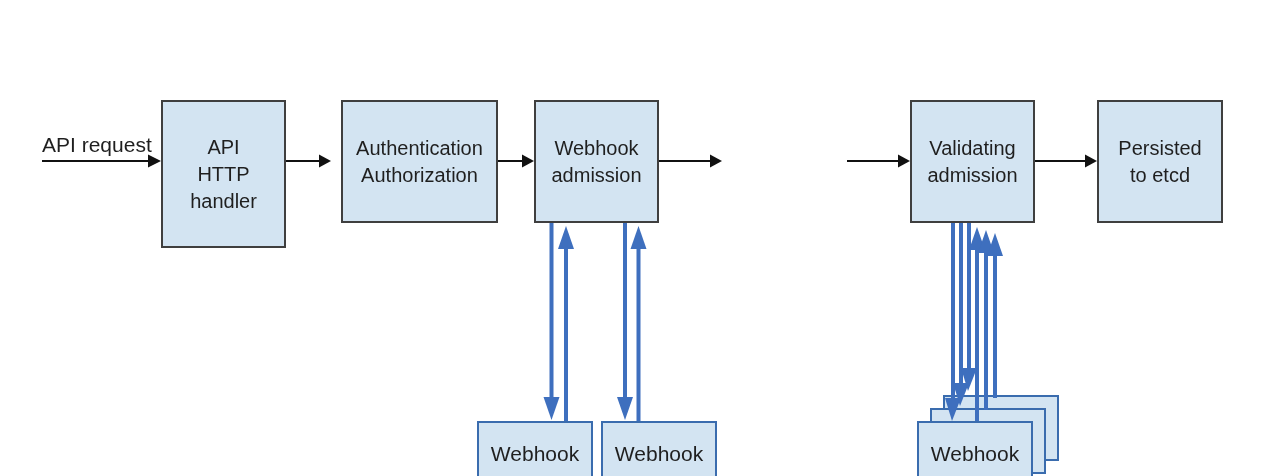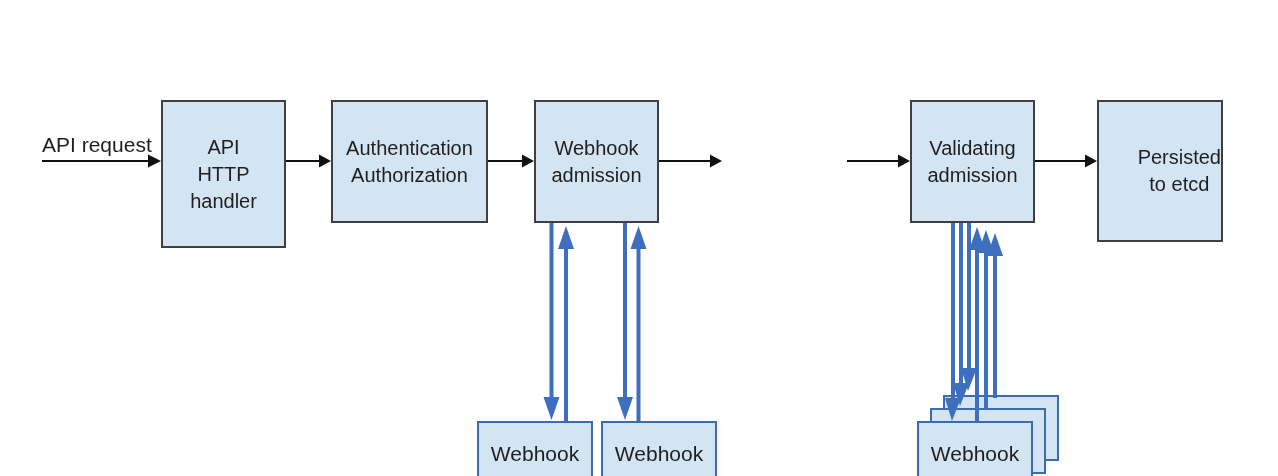--- a/index.html
+++ b/index.html
@@ -109,33 +109,33 @@
     </g>
   </svg>
 
   <div class="entry-label">API request</div>
 
   <div class="node" style="left:161px; top:52px; width:125px; height:148px;">
     <span>API
 HTTP
 handler</span>
   </div>
-  <div class="node" style="left:331px; top:52px; width:157px; height:123px;">
+  <div class="node" style="left:341px; top:52px; width:157px; height:123px;">
     <span>Authentication
 Authorization</span>
   </div>
   <div class="node" style="left:534px; top:52px; width:125px; height:123px;">
     <span>Webhook
 admission</span>
   </div>
   <div class="node" style="left:910px; top:52px; width:125px; height:123px;">
     <span>Validating
 admission</span>
   </div>
-  <div class="node" style="left:1097px; top:52px; width:126px; height:142px;justify-content:flex-end;">
+  <div class="node" style="left:1097px; top:52px; width:126px; height:123px;">
     <span>Persisted
 to etcd</span>
   </div>
 
   <div class="webhook" style="left:477px; top:373px;">
     <span>Webhook</span>
   </div>
   <div class="webhook" style="left:601px; top:373px;">
     <span>Webhook</span>
   </div>

